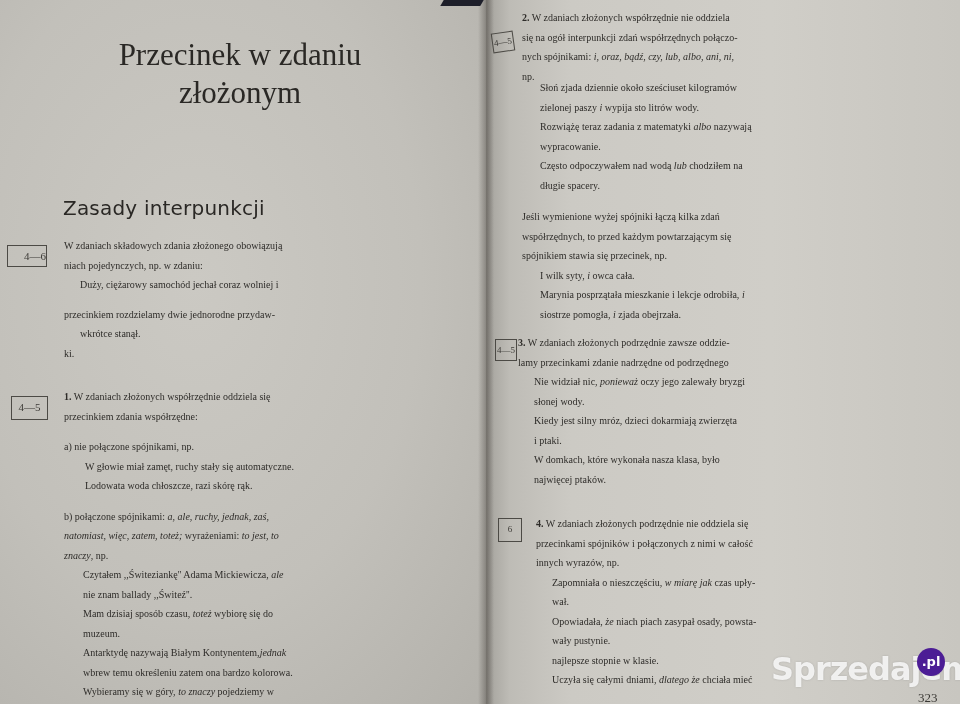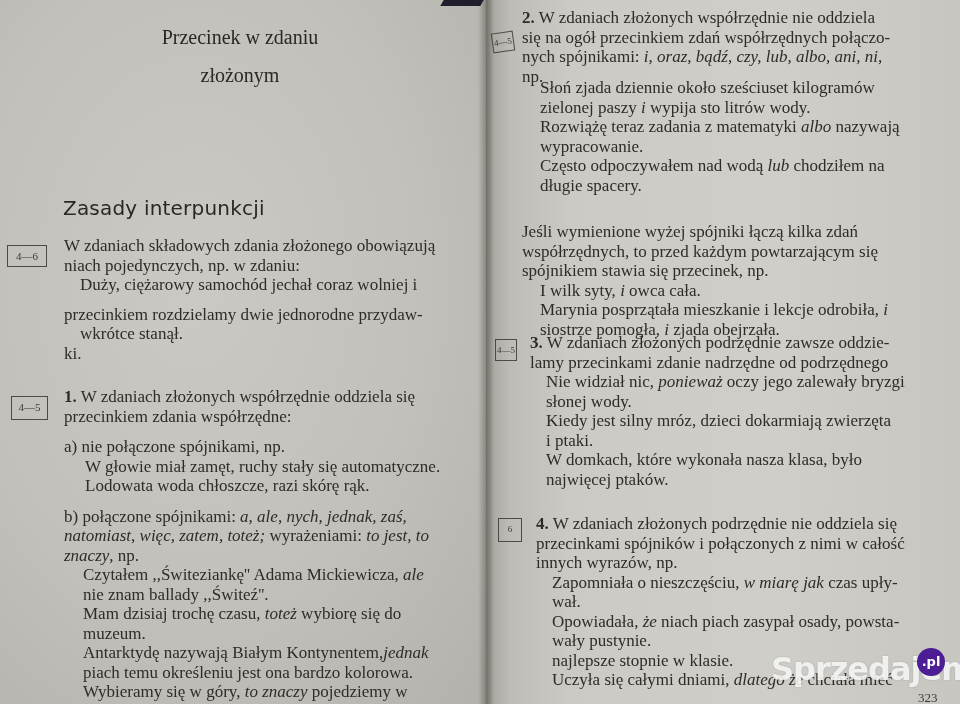--- a/index.html
+++ b/index.html
@@ -24,31 +24,31 @@
   }
   .gutter {
     position:absolute; left:478px; top:0; width:16px; height:704px;
     background:linear-gradient(90deg, rgba(0,0,0,0) 0%, rgba(60,55,50,0.35) 45%, rgba(60,55,50,0.45) 55%, rgba(0,0,0,0) 100%);
   }
   .corner-shadow {
     position:absolute; left:442px; top:0; width:40px; height:6px;
     background:#1e1f2a; transform:skewX(-30deg);
   }
   .title {
-    position:absolute; left:60px; width:360px; top:18px;
+    position:absolute; left:60px; width:360px; top:36px;
     text-align:center; font-family:"Liberation Serif", serif;
-    font-size:20px; line-height:38px; color:#2a2825;
+    font-size:31px; line-height:38px; color:#2a2825;
   }
   .section-heading {
     position:absolute; left:63px; top:196px;
     font-family:"DejaVu Sans", sans-serif; font-size:20px; color:#2a2825;
     letter-spacing:0.2px;
   }
   .para {
-    position:absolute; font-size:17px; line-height:19.5px;
+    position:absolute; font-size:10px; line-height:19.5px;
     font-family:"Liberation Serif", serif; color:#2e2c29;
   }
   .para .ex { padding-left:18px; }
   .para .line { white-space:nowrap; }
   .grade-box {
     position:absolute; border:1.3px solid #4c4a45;
     font-family:"Liberation Serif", serif; font-size:11px; color:#3d3b37;
     text-align:center; line-height:20px;
   }
   i, .it { font-style:italic; }
@@ -75,21 +75,21 @@
 <body>
 
 <div class="page page-left">
   <div class="title">
     <div>Przecinek w zdaniu</div>
     <div>złożonym</div>
   </div>
 
   <div class="section-heading">Zasady interpunkcji</div>
 
-  <div class="grade-box" style="left:7px;top:245px;width:38px;height:20px;">4—6</div>
+  <div class="grade-box" style="left:7px;top:245px;width:38px;height:20px;text-align:right;">4—6</div>
   <div class="para" style="left:64px;top:236px;">
     <div class="line">W zdaniach składowych zdania złożonego obowiązują</div>
     <div class="line">niach pojedynczych, np. w zdaniu:</div>
     <div class="line ex" style="padding-left:16px">Duży, ciężarowy samochód jechał coraz wolniej i</div>
     <div class="line" style="margin-top:10px">przecinkiem rozdzielamy dwie jednorodne przydaw-</div>
     <div class="line ex" style="padding-left:16px">wkrótce stanął.</div>
     <div class="line">ki.</div>
   </div>
 
   <div class="grade-box" style="left:11px;top:396px;width:35px;height:22px;">4—5</div>
@@ -100,68 +100,68 @@
     <div class="line" style="margin-top:11px">
       <span>a)</span>
       <span>nie połączone spójnikami, np.</span>
     </div>
     <div class="line" style="padding-left:21px">W głowie miał zamęt, ruchy stały się automatyczne.</div>
     <div class="line" style="padding-left:21px">Lodowata woda chłoszcze, razi skórę rąk.</div>
 
     <div class="line" style="margin-top:11px">
       <span>b)</span>
       <span>połączone spójnikami:</span>
-      <i>a, ale, nych, jednak, zaś,</i>
+      <i>a, ale, ruchy, jednak, zaś,</i>
     </div>
     <div class="line">
       <i>natomiast, więc, zatem, toteż;</i>
       <span>wyrażeniami:</span>
       <i>to jest, to</i>
     </div>
     <div class="line"><i>znaczy</i><span>, np.</span></div>
 
     <div class="line" style="padding-left:19px"><span>Czytałem ,,Świteziankę'' Adama Mickiewicza,</span> <i>ale</i></div>
     <div class="line" style="padding-left:19px">nie znam ballady ,,Świteź''.</div>
-    <div class="line" style="padding-left:19px"><span>Mam dzisiaj trochę czasu,</span> <i>toteż</i> <span>wybiorę się do</span></div>
+    <div class="line" style="padding-left:19px"><span>Mam dzisiaj sposób czasu,</span> <i>toteż</i> <span>wybiorę się do</span></div>
     <div class="line" style="padding-left:19px">muzeum.</div>
     <div class="line" style="padding-left:19px"><span>Antarktydę nazywają Białym Kontynentem,</span><i>jednak</i></div>
-    <div class="line" style="padding-left:19px">piach temu określeniu jest ona bardzo kolorowa.</div>
+    <div class="line" style="padding-left:19px">wbrew temu określeniu zatem ona bardzo kolorowa.</div>
     <div class="line" style="padding-left:19px"><span>Wybieramy się w góry,</span> <i>to znaczy</i> <span>pojedziemy w</span></div>
     <div class="line" style="padding-left:19px">Bieszczady.</div>
   </div>
 </div>
 
 <div class="page page-right">
 
   <div class="grade-box" style="left:6px;top:32px;width:20px;height:18px;font-size:9px;line-height:18px;transform:rotate(-8deg);">4—5</div>
   <div class="para" style="left:36px;top:8px;">
     <div class="line"><b>2.</b> <span>W zdaniach złożonych współrzędnie nie oddziela</span></div>
-    <div class="line">się na ogół przecinkiem zdań współrzędnych połączo-</div>
+    <div class="line">się na ogół interpunkcji zdań współrzędnych połączo-</div>
     <div class="line"><span>nych spójnikami:</span> <i>i, oraz, bądź, czy, lub, albo, ani, ni,</i></div>
     <div class="line">np.</div>
     <div style="margin-top:-8px">
       <div class="line" style="padding-left:18px">Słoń zjada dziennie około sześciuset kilogramów</div>
       <div class="line" style="padding-left:18px"><span>zielonej paszy</span> <i>i</i> <span>wypija sto litrów wody.</span></div>
       <div class="line" style="padding-left:18px"><span>Rozwiążę teraz zadania z matematyki</span> <i>albo</i> <span>nazywają</span></div>
       <div class="line" style="padding-left:18px">wypracowanie.</div>
       <div class="line" style="padding-left:18px"><span>Często odpoczywałem nad wodą</span> <i>lub</i> <span>chodziłem na</span></div>
       <div class="line" style="padding-left:18px">długie spacery.</div>
     </div>
-    <div style="margin-top:27px">
+    <div style="margin-top:12px">
       <div class="line">Jeśli wymienione wyżej spójniki łączą kilka zdań</div>
       <div class="line">współrzędnych, to przed każdym powtarzającym się</div>
       <div class="line">spójnikiem stawia się przecinek, np.</div>
       <div class="line" style="padding-left:18px"><span>I wilk syty,</span> <i>i</i> <span>owca cała.</span></div>
       <div class="line" style="padding-left:18px"><span>Marynia posprzątała mieszkanie i lekcje odrobiła,</span> <i>i</i></div>
       <div class="line" style="padding-left:18px"><span>siostrze pomogła,</span> <i>i</i> <span>zjada obejrzała.</span></div>
     </div>
   </div>
 
   <div class="grade-box" style="left:9px;top:339px;width:20px;height:20px;font-size:9px;">4—5</div>
-  <div class="para" style="left:44px;top:333px;">
+  <div class="para" style="left:32px;top:333px;">
     <div class="line"><b>3.</b> <span>W zdaniach złożonych podrzędnie zawsze oddzie-</span></div>
     <div class="line">lamy przecinkami zdanie nadrzędne od podrzędnego</div>
     <div class="line" style="padding-left:16px"><span>Nie widział nic,</span> <i>ponieważ</i> <span>oczy jego zalewały bryzgi</span></div>
     <div class="line" style="padding-left:16px">słonej wody.</div>
     <div class="line" style="padding-left:16px">Kiedy jest silny mróz, dzieci dokarmiają zwierzęta</div>
     <div class="line" style="padding-left:16px">i ptaki.</div>
     <div class="line" style="padding-left:16px">W domkach, które wykonała nasza klasa, było</div>
     <div class="line" style="padding-left:16px">najwięcej ptaków.</div>
   </div>
 

